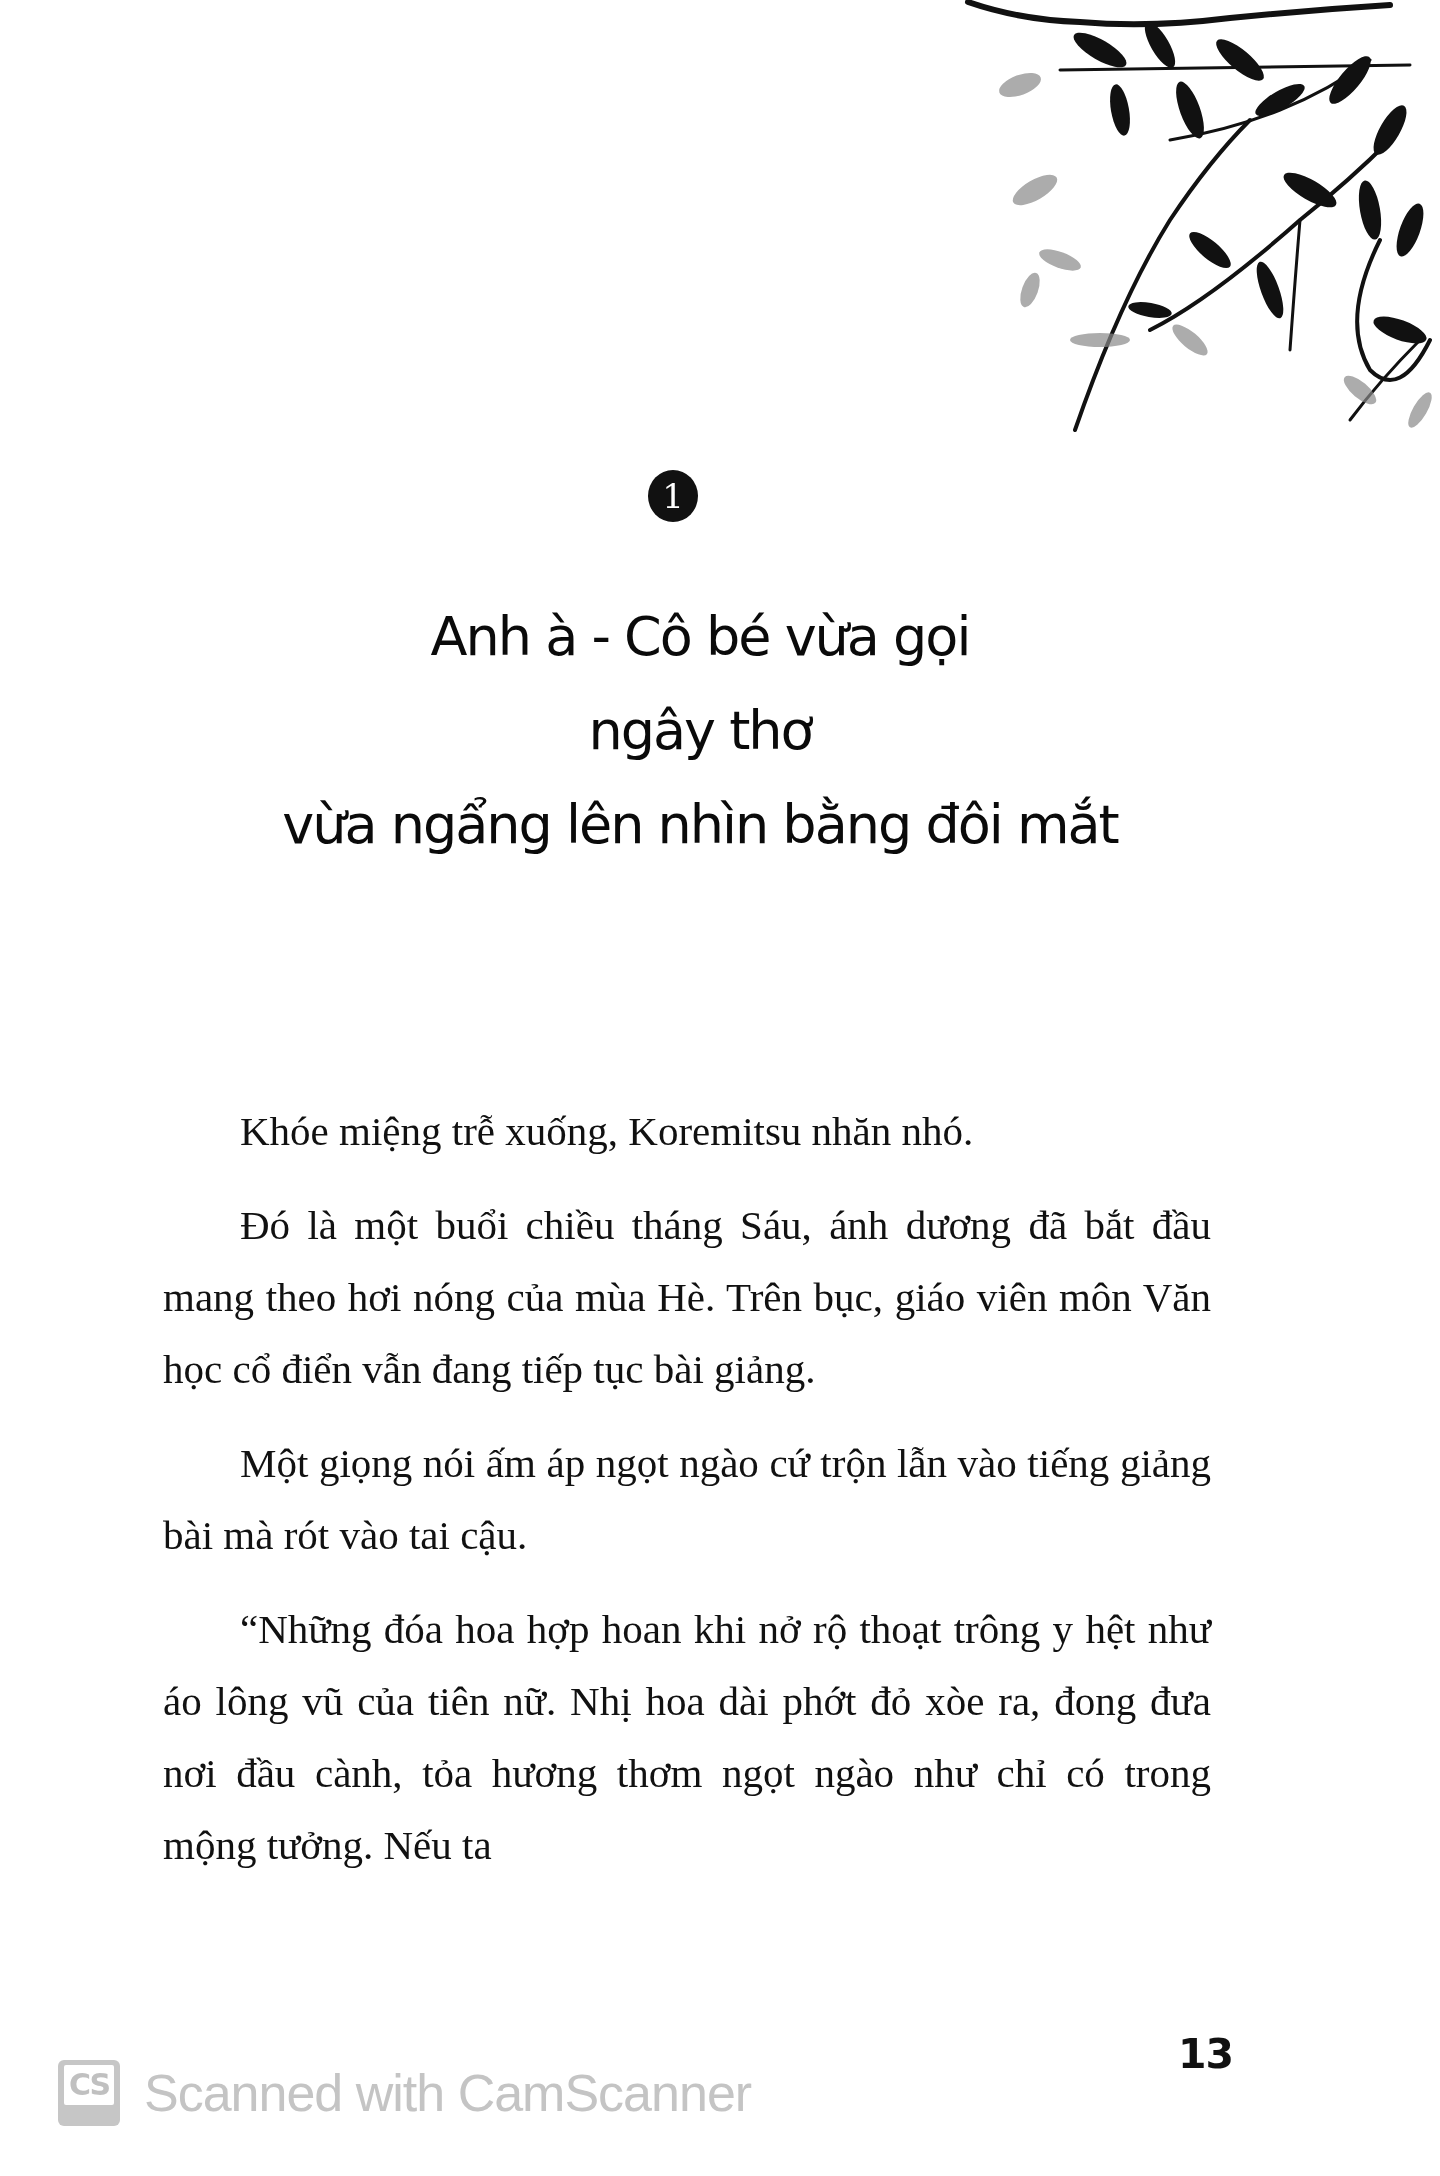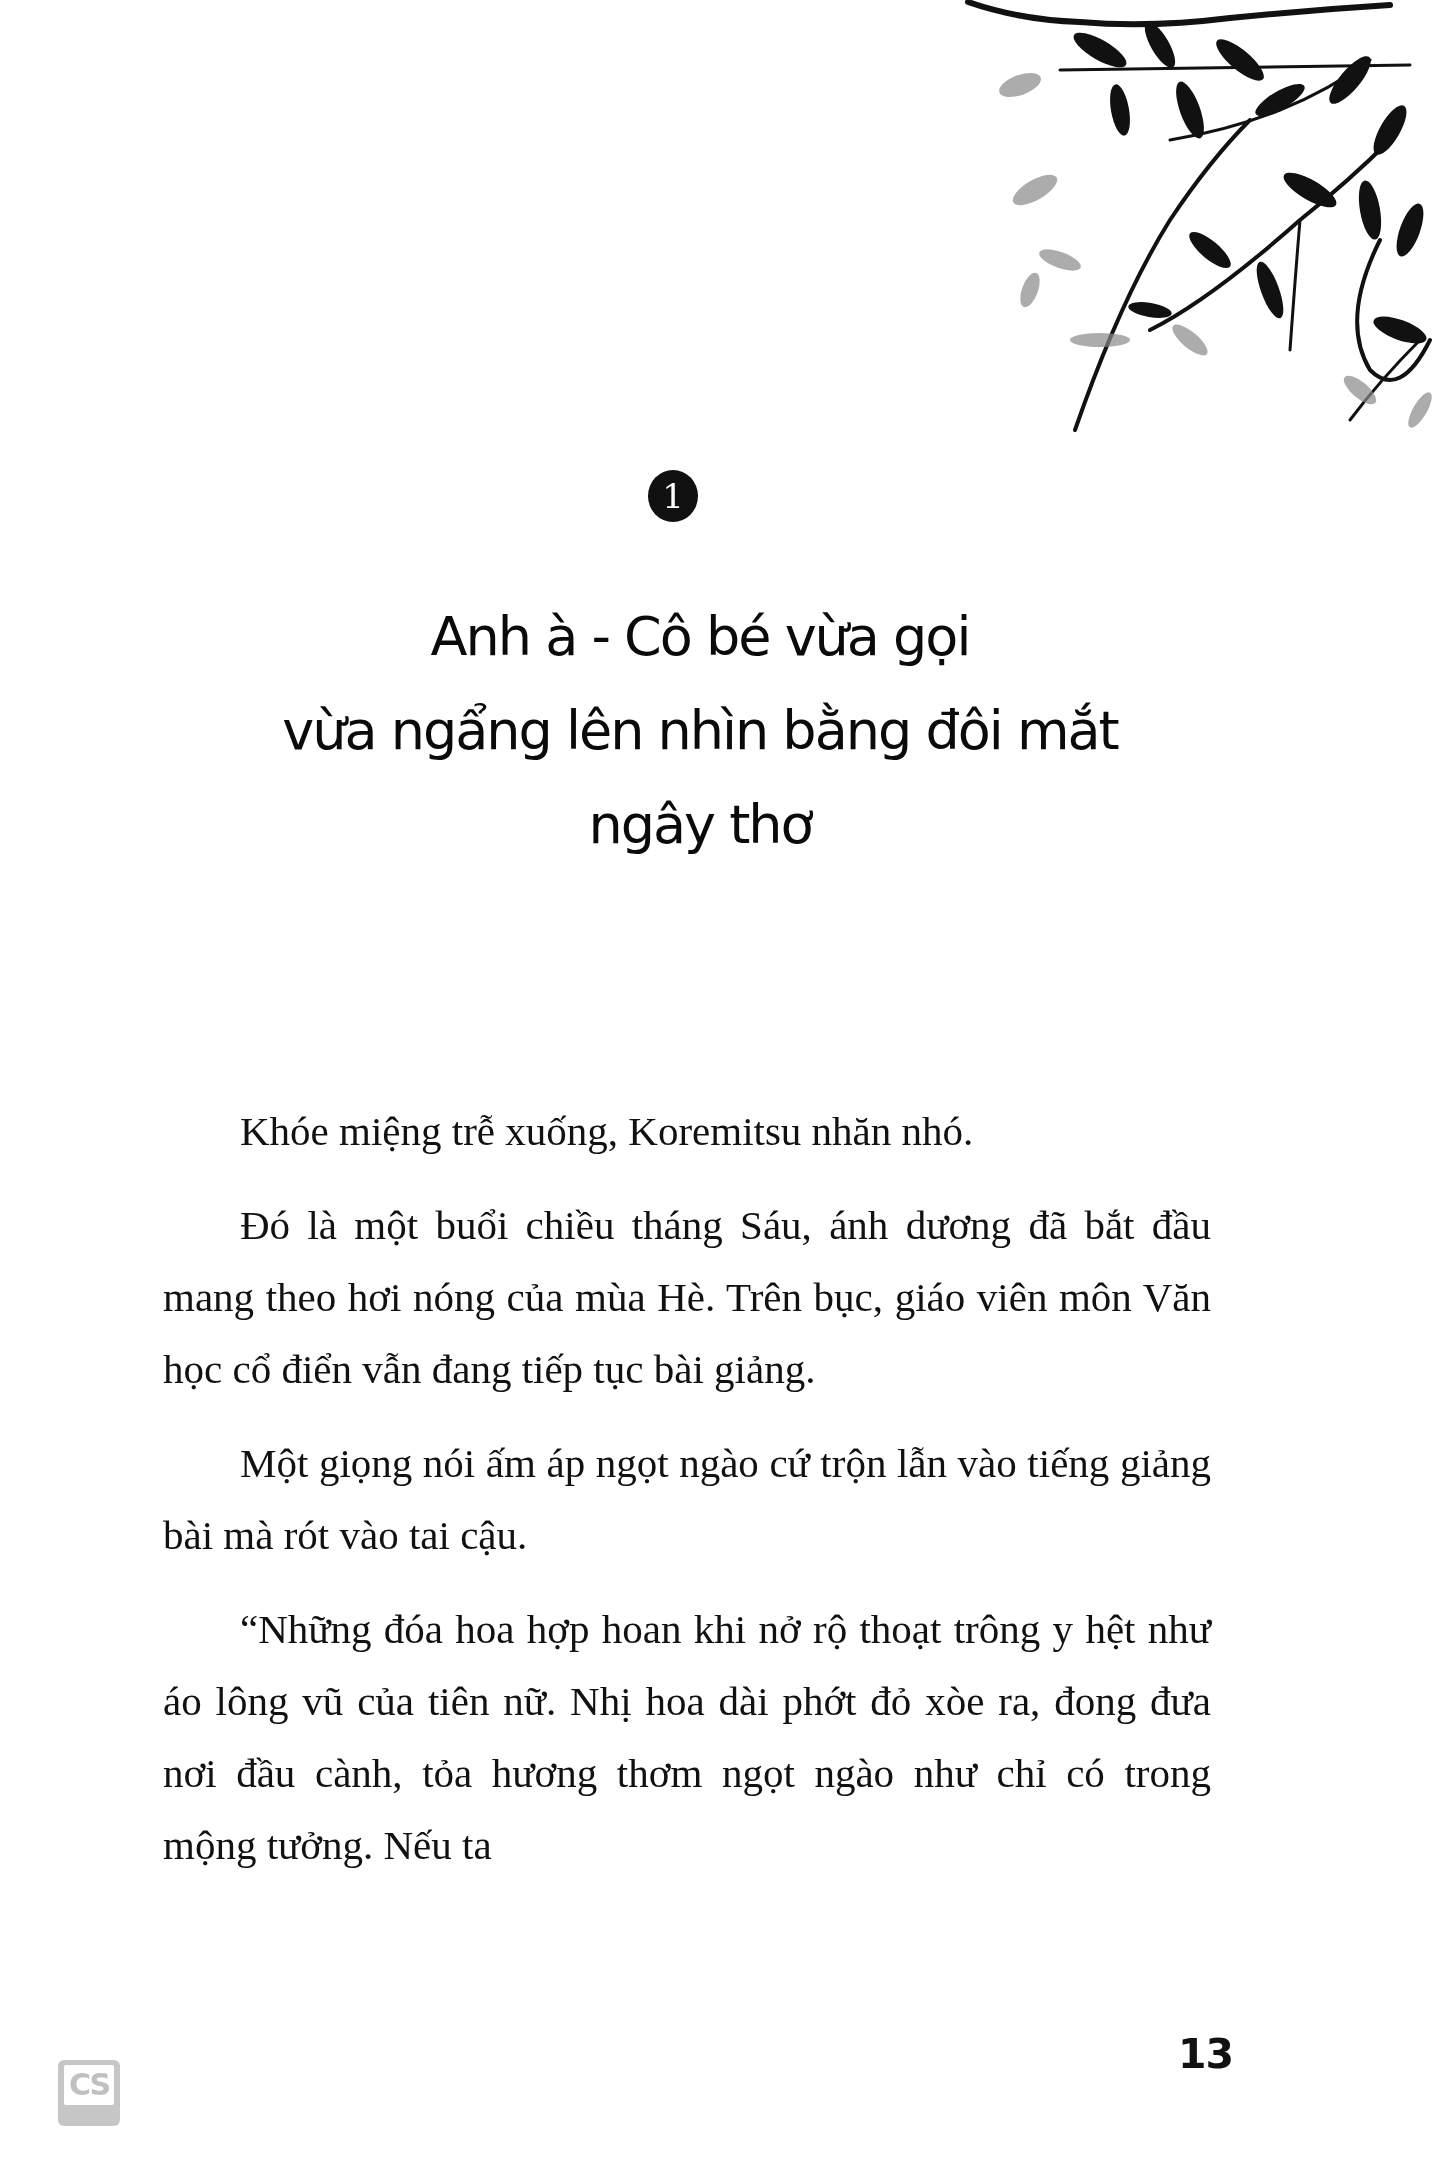--- a/index.html
+++ b/index.html
@@ -56,30 +56,31 @@
     <ellipse cx="150" cy="340" rx="30" ry="7" transform="rotate(0 150 340)"></ellipse>
     <ellipse cx="410" cy="390" rx="20" ry="8" transform="rotate(40 410 390)"></ellipse>
     <ellipse cx="470" cy="410" rx="20" ry="7" transform="rotate(-60 470 410)"></ellipse>
   </g>
 </svg>
 
 <div class="chapter-num">1</div>
 
 <div class="heading">
   <div>Anh à - Cô bé vừa gọi</div>
+  <div>ngây thơ</div>
   <div>vừa ngẩng lên nhìn bằng đôi mắt</div>
-  <div>ngây thơ</div>
 </div>
 
 <div class="body-text">
   <p class="para">Khóe miệng trễ xuống, Koremitsu nhăn nhó.</p>
   <p class="para">Đó là một buổi chiều tháng Sáu, ánh dương đã bắt đầu mang theo hơi nóng của mùa Hè. Trên bục, giáo viên môn Văn học cổ điển vẫn đang tiếp tục bài giảng.</p>
   <p class="para">Một giọng nói ấm áp ngọt ngào cứ trộn lẫn vào tiếng giảng bài mà rót vào tai cậu.</p>
   <p class="para">“Những đóa hoa hợp hoan khi nở rộ thoạt trông y hệt như áo lông vũ của tiên nữ. Nhị hoa dài phớt đỏ xòe ra, đong đưa nơi đầu cành, tỏa hương thơm ngọt ngào như chỉ có trong mộng tưởng. Nếu ta</p>
 </div>
 
 <div class="page-number">13</div>
 
 <div class="watermark">
   <div class="cs-logo">
     <div class="inner">CS</div>
   </div>
+  <span class="wm-text">Scanned with CamScanner</span>
 </div>
 
 </body></html>

